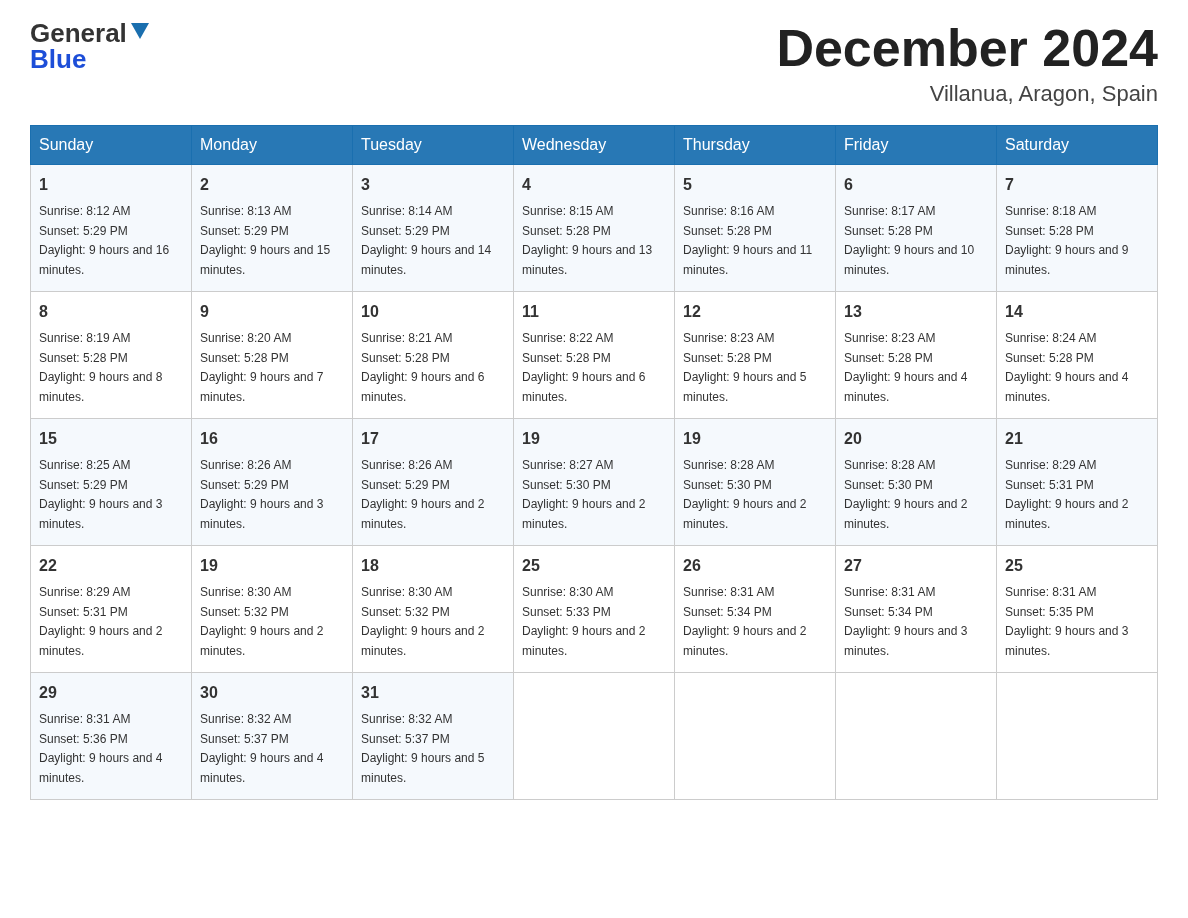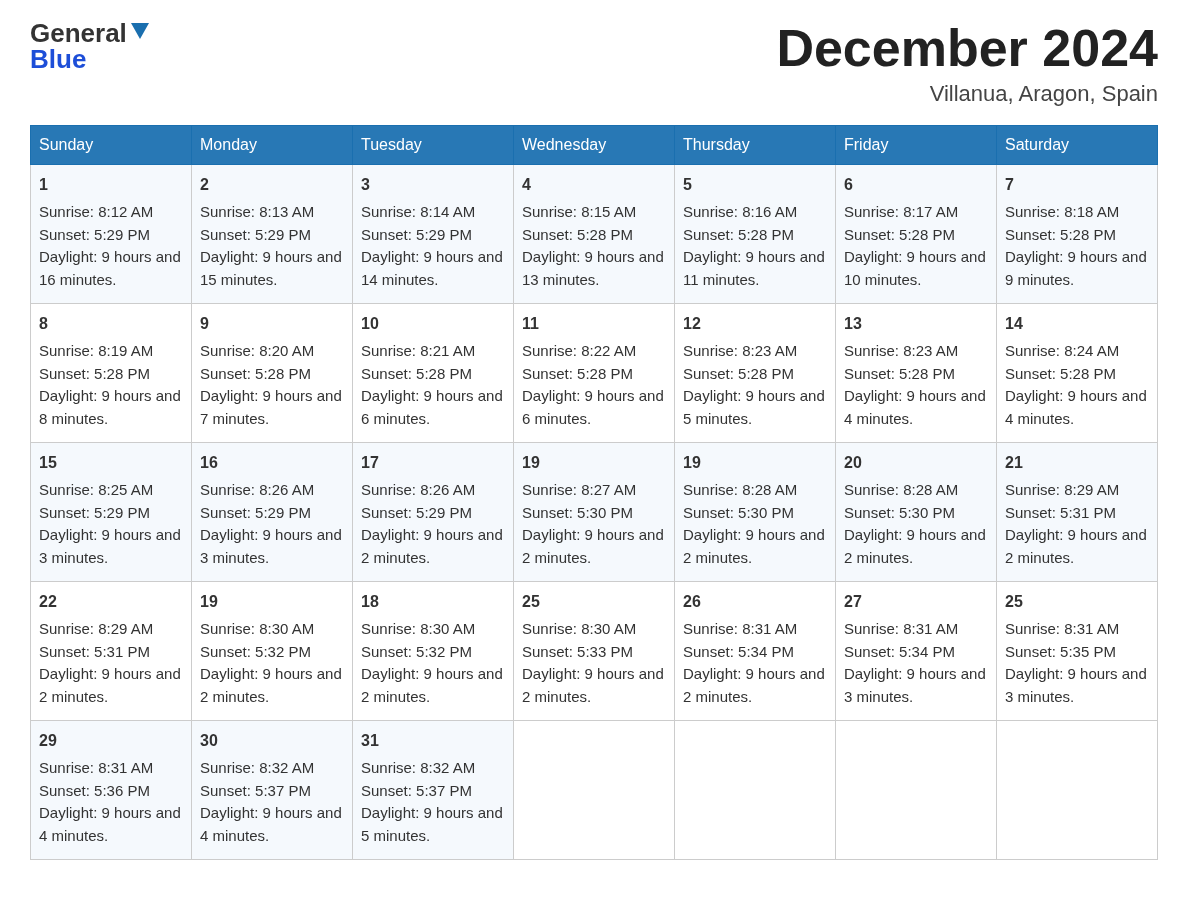--- a/index.html
+++ b/index.html
@@ -88,21 +88,21 @@
     tbody tr:nth-child(even) td {
       background-color: #ffffff;
     }
     .day-num {
       font-size: 16px;
       font-weight: bold;
       display: block;
       margin-bottom: 4px;
     }
     .day-info {
-      font-size: 15px;
+      font-size: 12px;
       color: #333;
     }
     .empty-cell {
       background-color: #fff !important;
     }
   </style>
 </head>
 <body>
 
 <div class="header">

